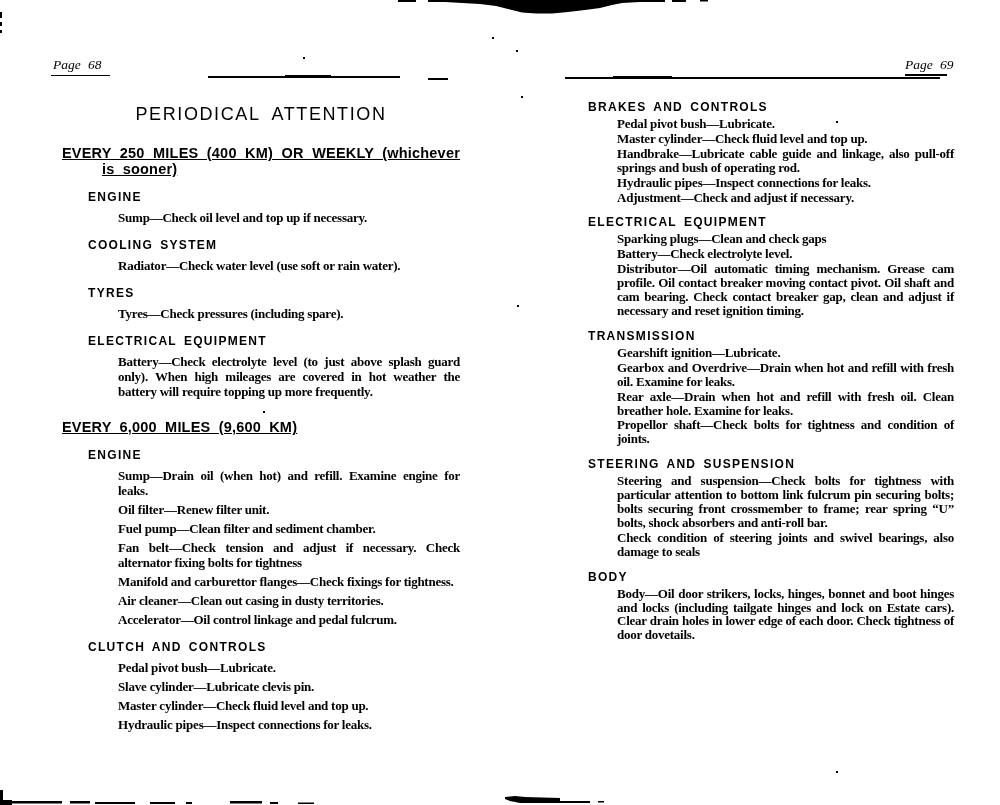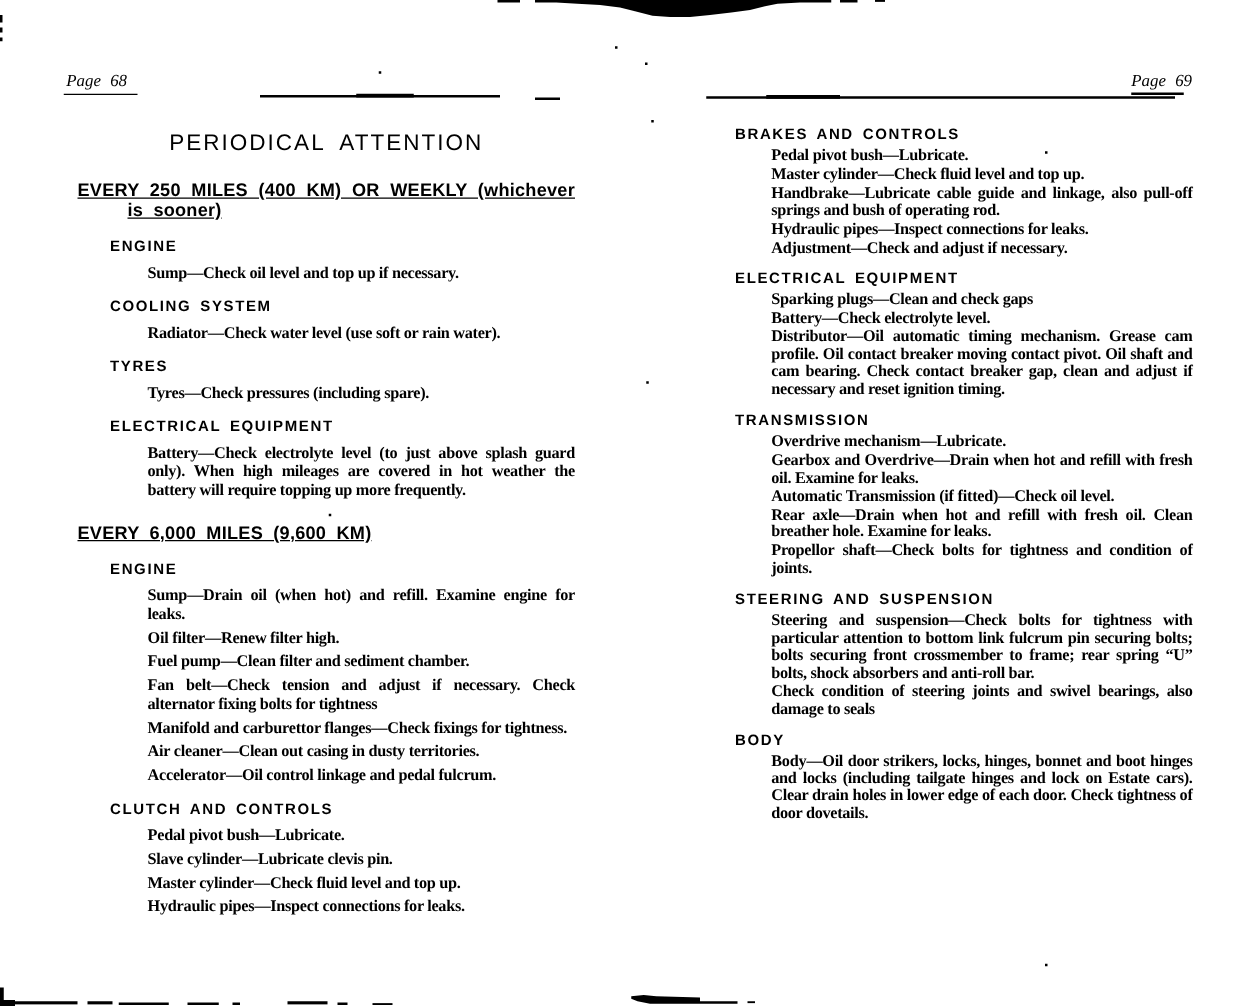--- a/index.html
+++ b/index.html
@@ -110,21 +110,21 @@
         <div class="sub">
           <h3 class="sub-heading">ELECTRICAL EQUIPMENT</h3>
           <p class="item"><b>Battery</b>—<span>Check electrolyte level (to just above splash guard only). When high mileages are covered in hot weather the battery will require topping up more frequently.</span></p>
         </div>
       </div>
       <div class="group">
         <h2 class="group-heading">EVERY 6,000 MILES (9,600 KM)</h2>
         <div class="sub">
           <h3 class="sub-heading">ENGINE</h3>
           <p class="item"><b>Sump</b>—<span>Drain oil (when hot) and refill. Examine engine for leaks.</span></p>
-          <p class="item"><b>Oil filter</b>—<span>Renew filter high.</span></p>
+          <p class="item"><b>Oil filter</b>—<span>Renew filter unit.</span></p>
           <p class="item"><b>Fuel pump</b>—<span>Clean filter and sediment chamber.</span></p>
           <p class="item"><b>Fan belt</b>—<span>Check tension and adjust if necessary. Check alternator fixing bolts for tightness</span></p>
           <p class="item"><b>Manifold and carburettor flanges</b>—<span>Check fixings for tightness.</span></p>
           <p class="item"><b>Air cleaner</b>—<span>Clean out casing in dusty territories.</span></p>
           <p class="item"><b>Accelerator</b>—<span>Oil control linkage and pedal fulcrum.</span></p>
         </div>
         <div class="sub">
           <h3 class="sub-heading">CLUTCH AND CONTROLS</h3>
           <p class="item"><b>Pedal pivot bush</b>—<span>Lubricate.</span></p>
           <p class="item"><b>Slave cylinder</b>—<span>Lubricate clevis pin.</span></p>
@@ -146,23 +146,22 @@
         <p class="item"><b>Adjustment</b>—<span>Check and adjust if necessary.</span></p>
       </div>
       <div class="sub">
         <h3 class="sub-heading">ELECTRICAL EQUIPMENT</h3>
         <p class="item"><b>Sparking plugs</b>—<span>Clean and check gaps</span></p>
         <p class="item"><b>Battery</b>—<span>Check electrolyte level.</span></p>
         <p class="item"><b>Distributor</b>—<span>Oil automatic timing mechanism. Grease cam profile. Oil contact breaker moving contact pivot. Oil shaft and cam bearing. Check contact breaker gap, clean and adjust if necessary and reset ignition timing.</span></p>
       </div>
       <div class="sub">
         <h3 class="sub-heading">TRANSMISSION</h3>
-        <p class="item"><b>Overdrive mechanism</b>—<span>Lubricate.</span></p>
+        <p class="item"><b>Gearshift ignition</b>—<span>Lubricate.</span></p>
         <p class="item"><b>Gearbox and Overdrive</b>—<span>Drain when hot and refill with fresh oil. Examine for leaks.</span></p>
-        <p class="item"><b>Automatic Transmission (if fitted)</b>—<span>Check oil level.</span></p>
         <p class="item"><b>Rear axle</b>—<span>Drain when hot and refill with fresh oil. Clean breather hole. Examine for leaks.</span></p>
         <p class="item"><b>Propellor shaft</b>—<span>Check bolts for tightness and condition of joints.</span></p>
       </div>
       <div class="sub">
         <h3 class="sub-heading">STEERING AND SUSPENSION</h3>
         <p class="item"><b>Steering and suspension</b>—<span>Check bolts for tightness with particular attention to bottom link fulcrum pin securing bolts; bolts securing front crossmember to frame; rear spring “U” bolts, shock absorbers and anti-roll bar.</span></p>
         <p class="item"><span>Check condition of steering joints and swivel bearings, also damage to seals</span></p>
       </div>
       <div class="sub">
         <h3 class="sub-heading">BODY</h3>

